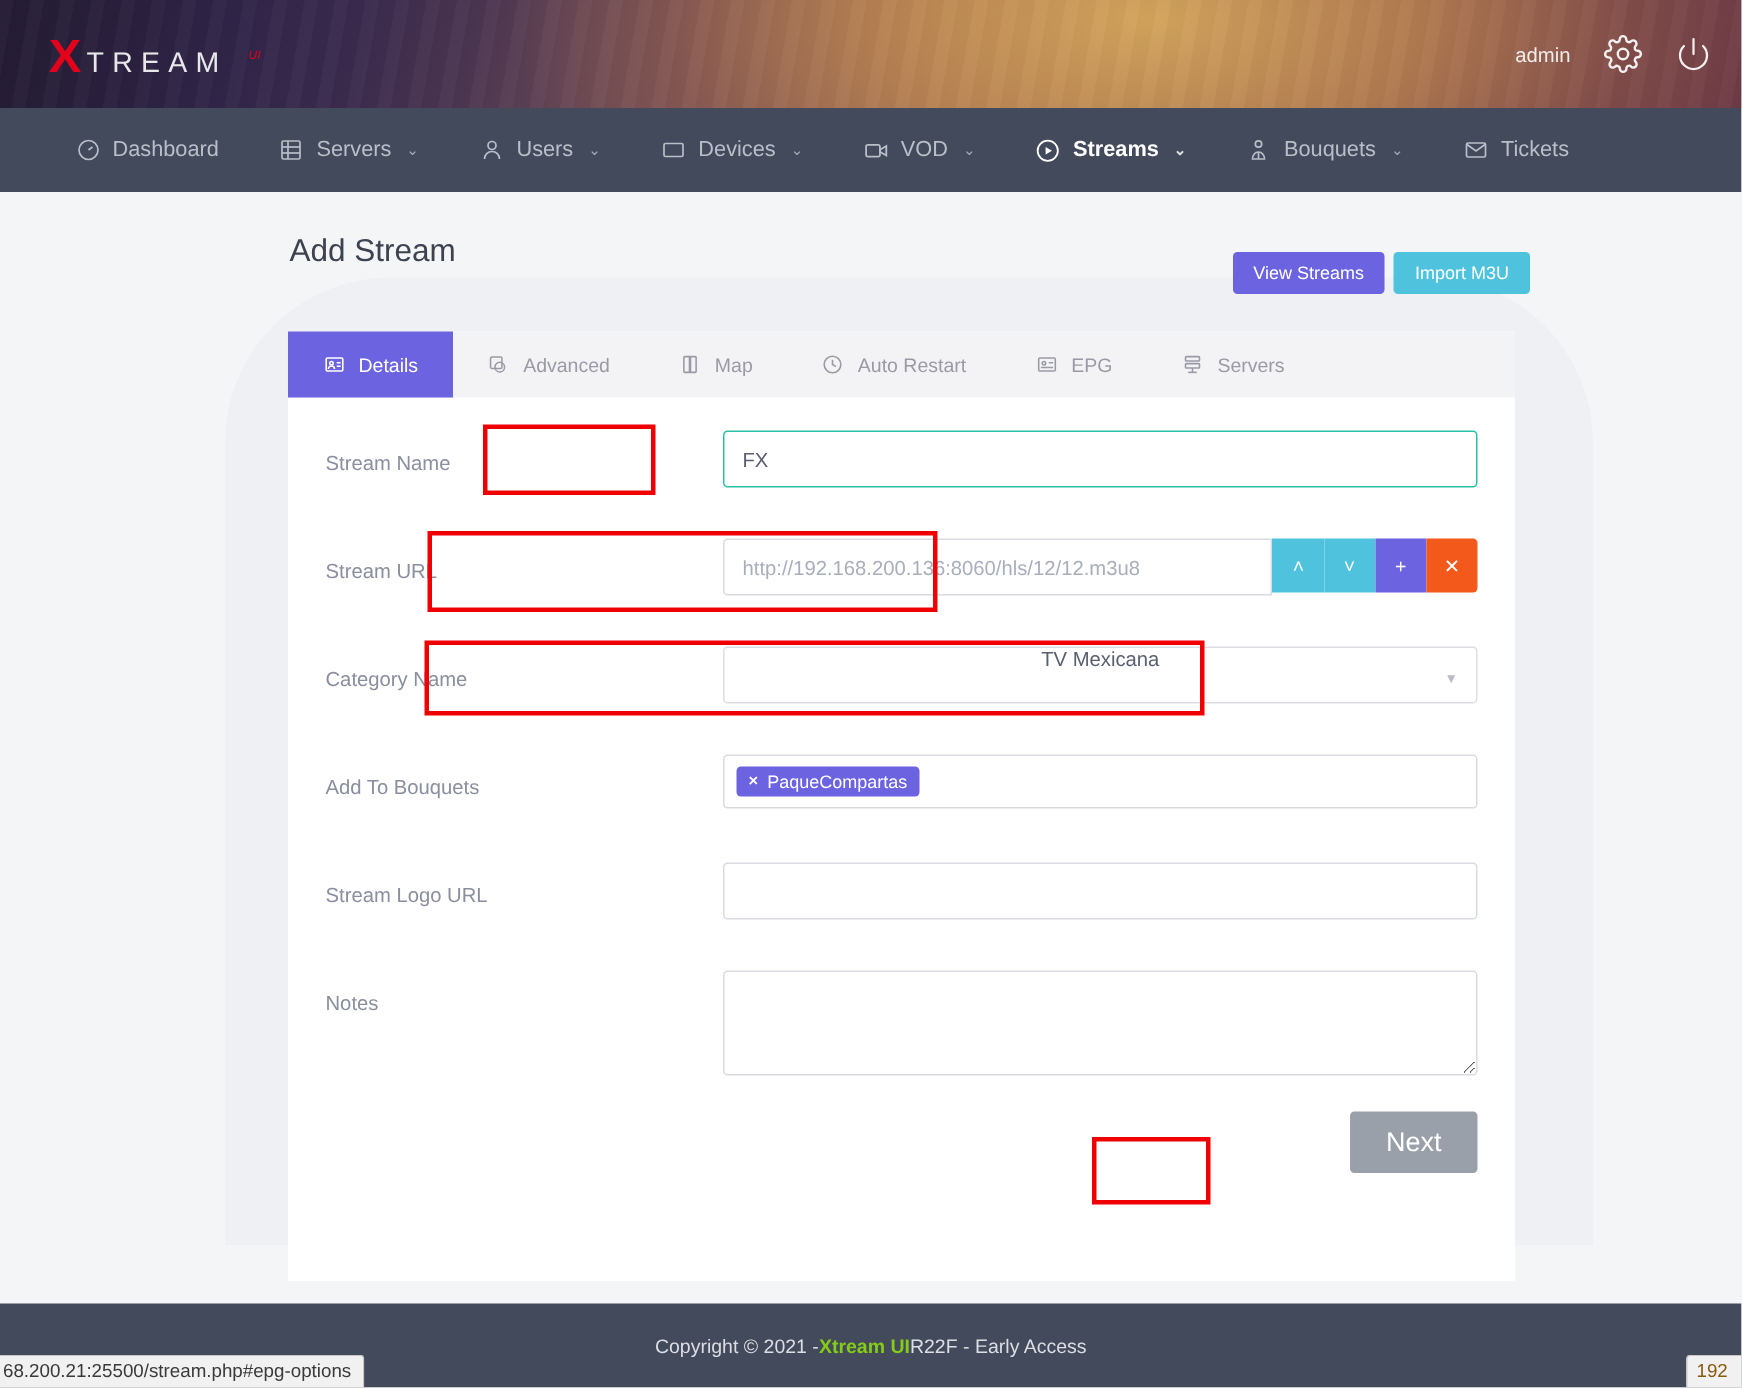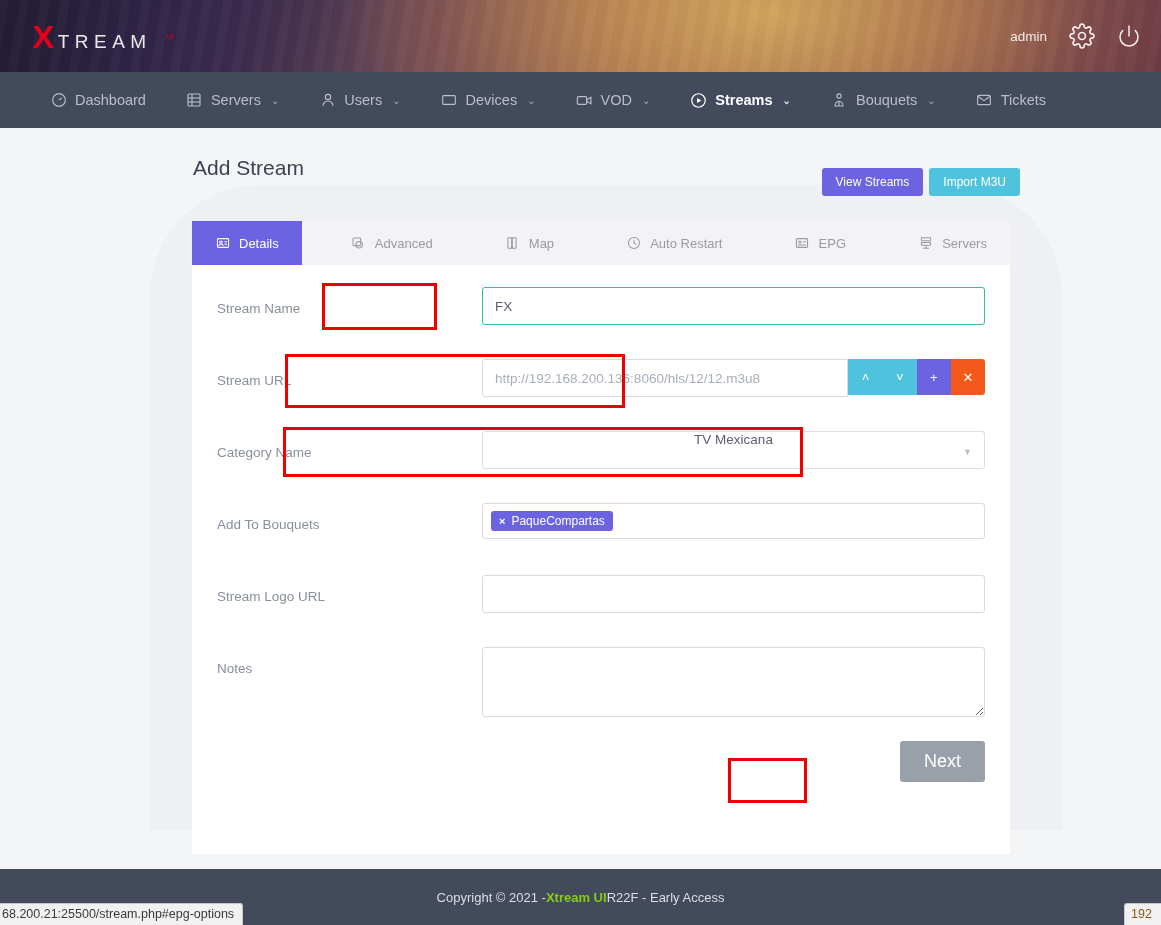--- a/index.html
+++ b/index.html
@@ -211,21 +211,20 @@
     background: #ffffff;
     min-height: 633px;
     z-index: 2;
   }
   .tabs {
     display: flex;
     background: #f3f3f5;
     height: 44px;
     align-items: stretch;
     margin-top: 25px;
-    justify-content: space-between;
   }
   .tab {
     display: flex;
     align-items: center;
     gap: 9px;
     padding: 0 23px;
     font-size: 13px;
     color: #9a9aa6;
     cursor: pointer;
     white-space: nowrap;

